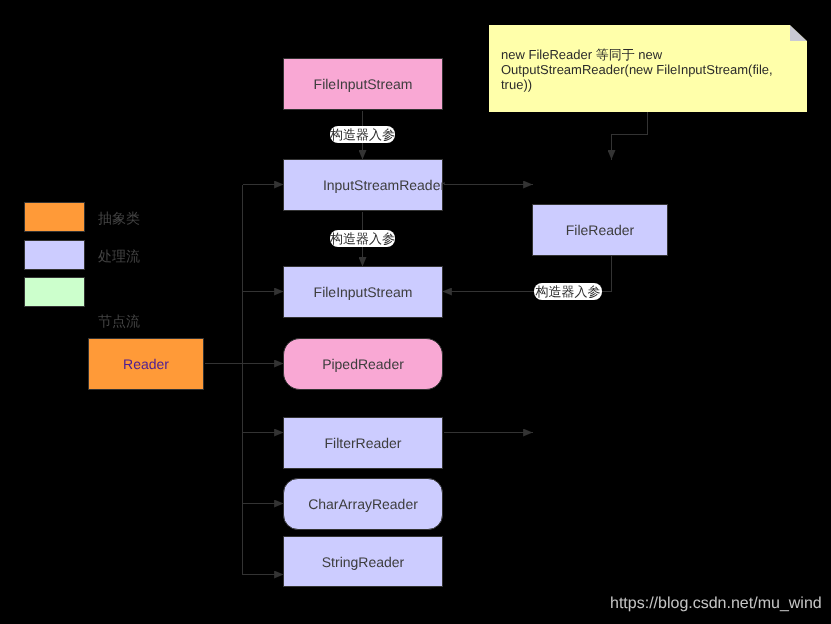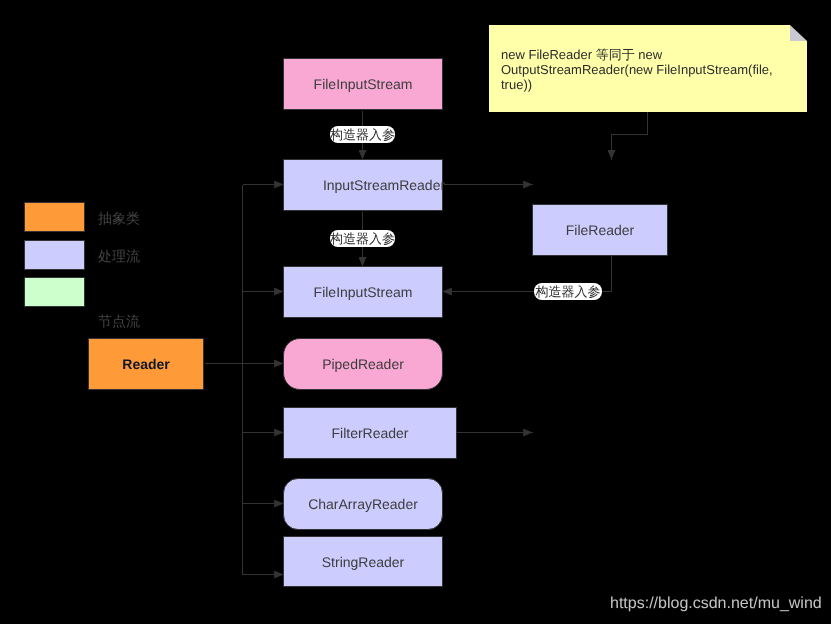--- a/index.html
+++ b/index.html
@@ -8,21 +8,21 @@
      font-family:"Liberation Sans","DejaVu Sans",sans-serif;
      -webkit-font-smoothing:antialiased;
      text-rendering:geometricPrecision;}
 #stage{position:relative;width:831px;height:624px;background:#000;}
 svg#edges{position:absolute;left:0;top:0;width:831px;height:624px;pointer-events:none;}
 .node{position:absolute;box-sizing:border-box;border:1px solid #333333;
       display:flex;align-items:center;justify-content:center;
       color:#3d3d3d;font-size:14px;}
 .node.green{background:#f9a8d4;}
 .node.purple{background:#ccccff;}
-.node.orange{background:#ff9a38;font-weight:bold;color:#0f172a;}
+.node.orange{background:#ff9a38;font-weight:normal;color:#4c1d95;}
 .elabel{position:absolute;background:#ffffff;color:#2b2b2b;font-size:13px;
         white-space:nowrap;line-height:18px;box-sizing:border-box;text-align:center;border-radius:8px;}
 .swatch{position:absolute;box-sizing:border-box;border:1px solid #333333;}
 .legend-text{position:absolute;color:#444444;font-size:14px;white-space:nowrap;}
 #watermark{position:absolute;color:#c4c4c4;font-size:16px;white-space:nowrap;text-align:center;}
 #note{position:absolute;background:#ffffaa;}
 #note .note-text{position:absolute;color:#2b2b2b;font-size:13px;line-height:15.2px;}
 #note .fold{position:absolute;}
 </style>
 </head>
@@ -61,21 +61,21 @@
   <div class="legend-text" style="left:98px;top:248px;text-align:right;">处理流</div>
 
   <div class="swatch" style="left:24px;top:277px;width:61px;height:30px;background:#ccffcc;"></div>
   <div class="legend-text" style="left:98px;top:285px;margin-top:28px;">节点流</div>
 
   <div class="node green" style="left:283px;top:58px;width:160px;height:52px;">FileInputStream</div>
   <div class="node purple" style="left:283px;top:159px;width:160px;height:52px;padding-left:42px;">InputStreamReader</div>
   <div class="node purple" style="left:283px;top:266px;width:160px;height:52px;">FileInputStream</div>
   <div class="node orange" style="left:88px;top:338px;width:116px;height:52px;">Reader</div>
   <div class="node green" style="left:283px;top:338px;width:160px;height:52px;border-radius:17px;">PipedReader</div>
-  <div class="node purple" style="left:283px;top:407px;width:174px;height:52px;">FilterReader</div>
+  <div class="node purple" style="left:283px;top:417px;width:160px;height:52px;">FilterReader</div>
   <div class="node purple" style="left:283px;top:478px;width:160px;height:52px;border-radius:15px;">CharArrayReader</div>
   <div class="node purple" style="left:283px;top:536px;width:160px;height:51px;">StringReader</div>
   <div class="node purple" style="left:532px;top:159px;width:136px;height:52px;margin-top:45px;">FileReader</div>
 
   <div class="elabel" style="left:330px;top:126px;width:65px;height:17px;">构造器入参</div>
   <div class="elabel" style="left:330px;top:230px;width:65px;height:17px;">构造器入参</div>
   <div class="elabel" style="left:534px;top:283px;width:68px;height:17px;">构造器入参</div>
 
   <div id="note" style="left:489px;top:25px;width:318px;height:87px;">
     <svg class="fold" style="left:301px;top:0px;width:17px;height:16px;" viewBox="0 0 17 16">

